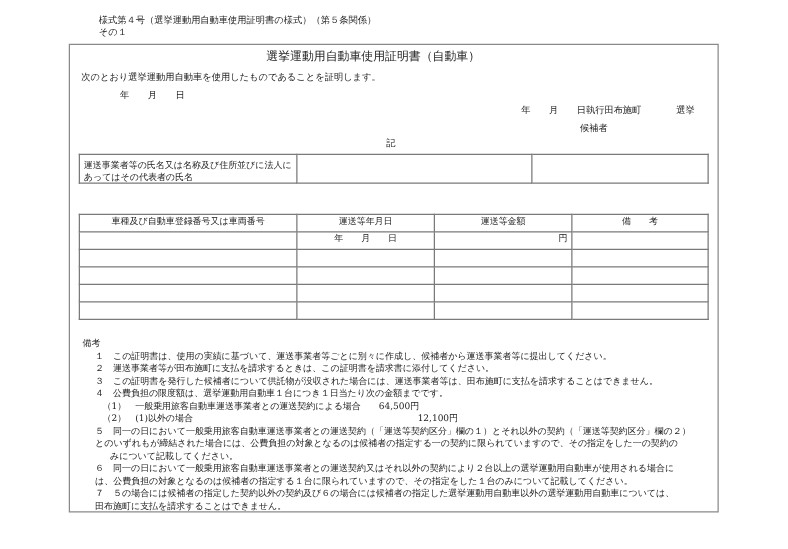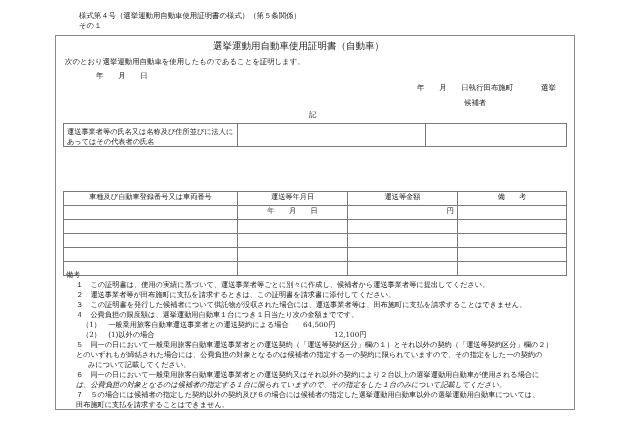--- a/index.html
+++ b/index.html
@@ -45,21 +45,21 @@
     </colgroup>
   <tbody>
   <tr style="height:17px;">
     <td style="white-space:normal; padding-top:3px;">運送事業者等の氏名又は名称及び住所並びに法人にあってはその代表者の氏名</td>
     <td></td>
     <td></td>
   </tr>
 </tbody>
   </table>
 
-<table class="grid" style="left:63px; top:191px; width:503px;border-radius:12px;">
+<table class="grid" style="left:63px; top:171px; width:503px;border-radius:12px;">
   <colgroup>
       <col style="width:174px">
       <col style="width:110px">
       <col style="width:110px">
       <col style="width:109px">
     </colgroup>
   <tbody>
       <tr style="height:14px;">
     <td class="c">車種及び自動車登録番号又は車両番号</td>
     <td class="c">運送等年月日</td>
@@ -104,16 +104,16 @@
   <div class="t" style="left:76px; top:280px;">１　この証明書は、使用の実績に基づいて、運送事業者等ごとに別々に作成し、候補者から運送事業者等に提出してください。</div>
   <div class="t" style="left:76px; top:290px;">２　運送事業者等が田布施町に支払を請求するときは、この証明書を請求書に添付してください。</div>
   <div class="t" style="left:76px; top:300px;">３　この証明書を発行した候補者について供託物が没収された場合には、運送事業者等は、田布施町に支払を請求することはできません。</div>
   <div class="t" style="left:76px; top:310px;">４　公費負担の限度額は、選挙運動用自動車１台につき１日当たり次の金額までです。</div>
   <div class="t" style="left:82px; top:320px;">（1）　一般乗用旅客自動車運送事業者との運送契約による場合　　64,500円</div>
   <div class="t" style="left:82px; top:330px;">（2）　(1)以外の場合　　　　　　　　　　　　　　　　　　　　　　　　　12,100円</div>
   <div class="t" style="left:76px; top:340px;">５　同一の日において一般乗用旅客自動車運送事業者との運送契約（「運送等契約区分」欄の１）とそれ以外の契約（「運送等契約区分」欄の２）</div>
   <div class="t" style="left:76px; top:350px;">とのいずれもが締結された場合には、公費負担の対象となるのは候補者の指定する一の契約に限られていますので、その指定をした一の契約の</div>
   <div class="t" style="left:88px; top:360px;">みについて記載してください。</div>
   <div class="t" style="left:76px; top:370px;">６　同一の日において一般乗用旅客自動車運送事業者との運送契約又はそれ以外の契約により２台以上の選挙運動用自動車が使用される場合に</div>
-  <div class="t" style="left:76px; top:380px;font-style:italic;">は、公費負担の対象となるのは候補者の指定する１台に限られていますので、その指定をした１台のみについて記載してください。</div>
+  <div class="t" style="left:76px; top:380px;">は、公費負担の対象となるのは候補者の指定する１台に限られていますので、その指定をした１台のみについて記載してください。</div>
   <div class="t" style="left:76px; top:390px;">７　５の場合には候補者の指定した契約以外の契約及び６の場合には候補者の指定した選挙運動用自動車以外の選挙運動用自動車については、</div>
   <div class="t" style="left:76px; top:400px;">田布施町に支払を請求することはできません。</div>
 </div>
 
 </body></html>

